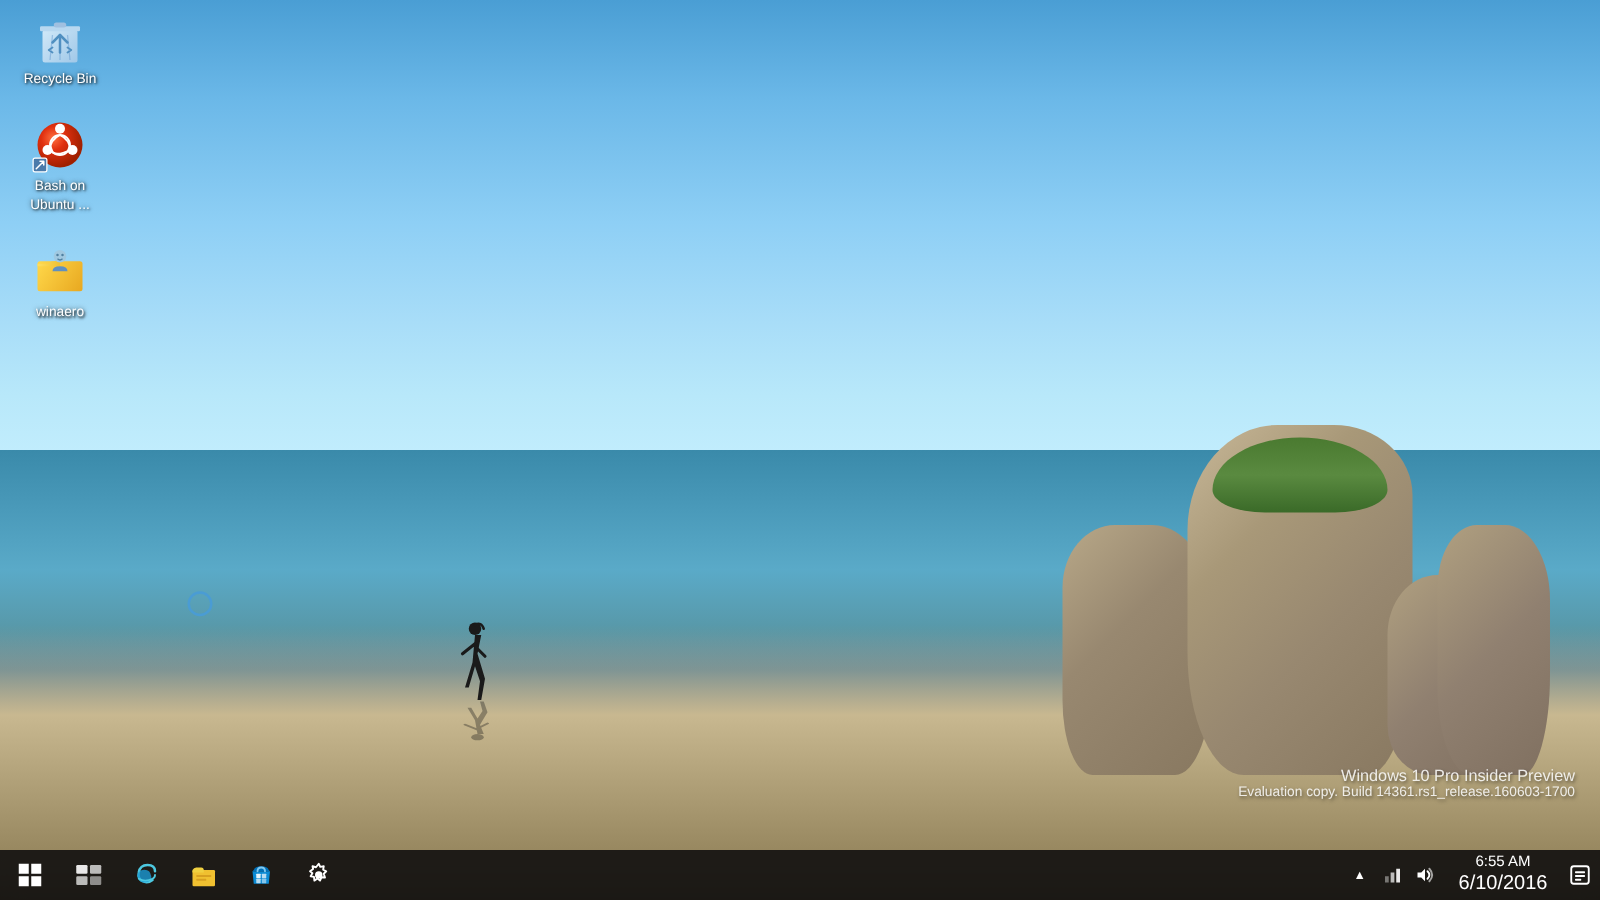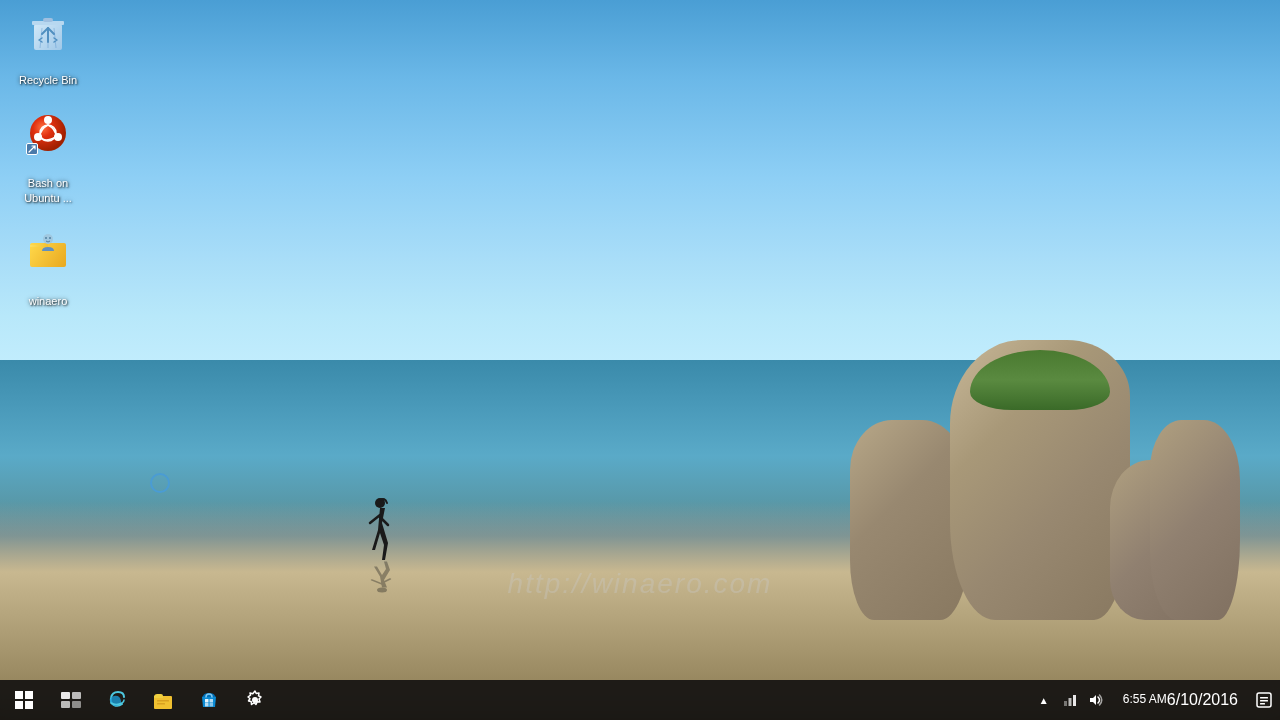--- a/index.html
+++ b/index.html
@@ -213,21 +213,20 @@
     }
 
     .icon-label {
       font-size: 11px;
       color: white;
       text-align: center;
       text-shadow: 1px 1px 2px rgba(0,0,0,0.8), 0 0 4px rgba(0,0,0,0.6);
       line-height: 1.3;
       max-width: 76px;
       word-wrap: break-word;
-      margin-top: 17px;
     }
 
     
     .taskbar {
       position: absolute;
       bottom: 0;
       left: 0;
       right: 0;
       height: 40px;
       background: rgba(0, 0, 0, 0.75);
@@ -307,21 +306,21 @@
       display: flex;
       align-items: center;
       justify-content: center;
       cursor: pointer;
       color: white;
       font-size: 12px;
     }
 
     .clock-area {
       display: flex;
-      flex-direction: row;
+      flex-direction: column;
       align-items: center;
       justify-content: center;
       padding: 0 10px;
       height: 40px;
       cursor: pointer;
       color: white;
     }
 
     .clock-time {
       font-size: 12px;
@@ -395,24 +394,25 @@
   <div style="position:absolute; bottom: 105px; left: 362px; opacity: 0.35; transform: scaleY(-0.5);">
     <svg width="35" height="80" viewBox="0 0 35 80" fill="none">
       <circle cx="20" cy="8" r="5" fill="#1a1a1a"></circle>
       <path d="M20 13 L18 35 L12 55 L15 55 L20 38 L24 50 L22 65 L25 65 L28 48 L22 28 L25 13 Z" fill="#1a1a1a"></path>
       <path d="M20 20 L10 28 M20 22 L28 30" stroke="#1a1a1a" stroke-width="2.5" stroke-linecap="round"></path>
     </svg>
   </div>
 
   <div class="cursor-indicator"></div>
 
-  <div class="watermark">
-    <span>http://winaero.com</span>
+
+  <div class="eval-text">
+    <div class="line1">Windows 10 Pro Insider Preview</div>
+    <div class="line2">Evaluation copy. Build 14361.rs1_release.160603-1700</div>
   </div>
-
 
   <div class="desktop-icons">
 
     <div class="desktop-icon">
       <div class="icon-image">
         <svg width="38" height="40" viewBox="0 0 38 40" fill="none">
 
           <rect x="5" y="12" width="28" height="26" rx="2" fill="url(#binGrad)"></rect>
           <defs>
             <linearGradient id="binGrad" x1="5" y1="12" x2="33" y2="38" gradientUnits="userSpaceOnUse">

